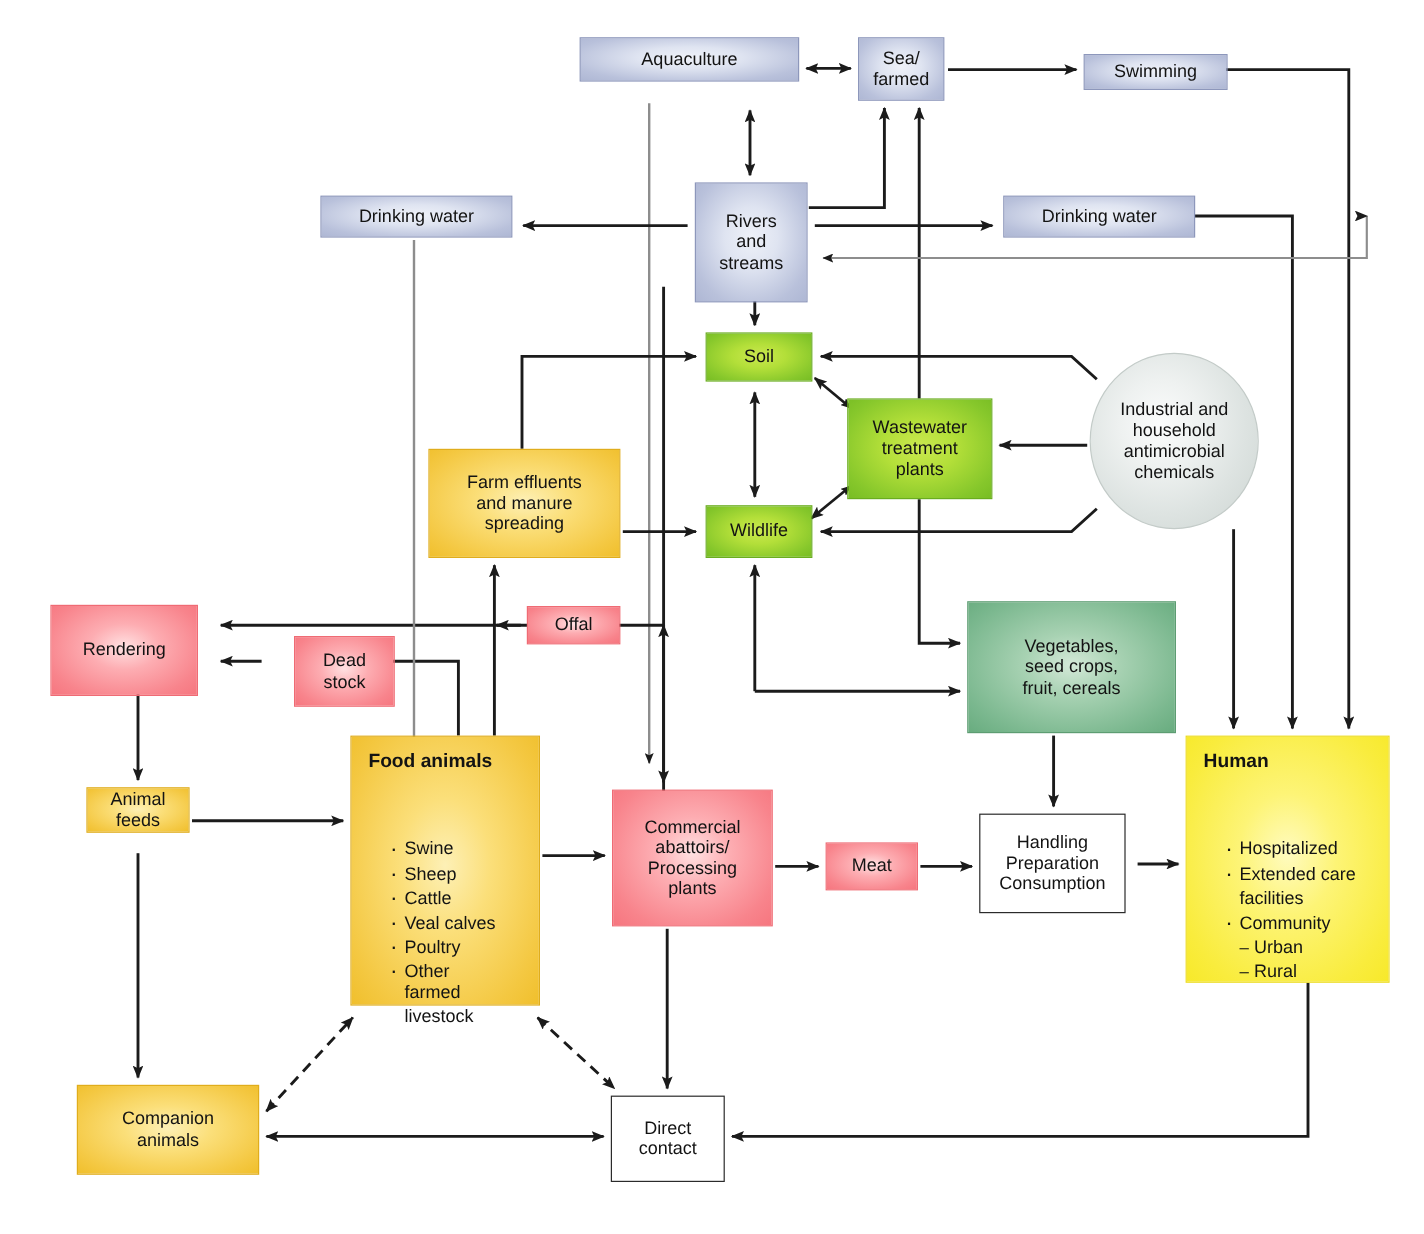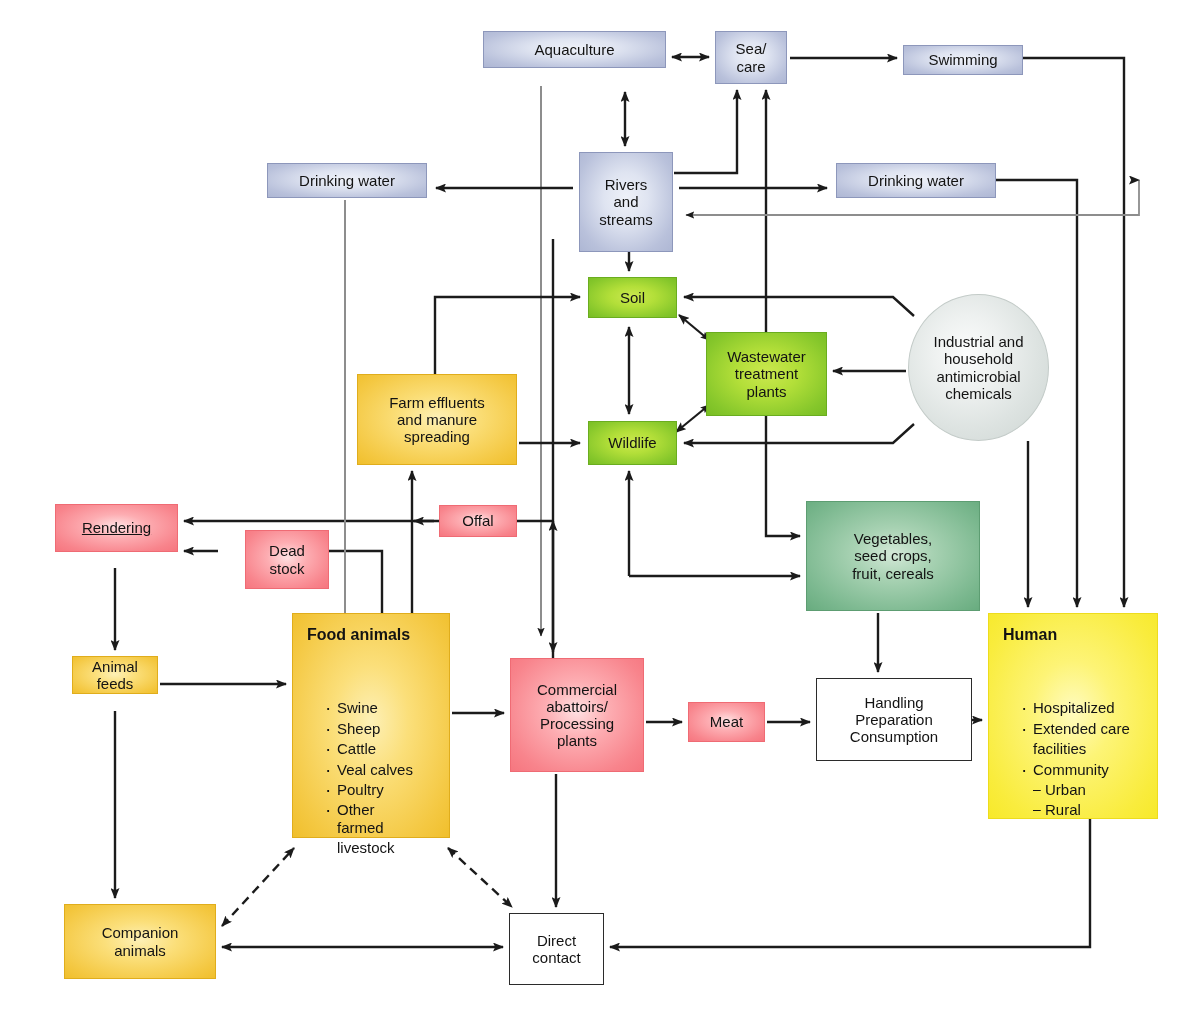--- a/index.html
+++ b/index.html
@@ -151,21 +151,21 @@
 
       <path d="M1139,180 L1139,180" stroke="none"></path>
     </g>
   </svg>
 
   <div class="node c-blue" style="left: 483px; top: 31px; width: 183px; height: 37px;">
       <span class="lbl">Aquaculture</span>
     </div>
   <div class="node c-blue" style="left: 715px; top: 31px; width: 72px; height: 53px;">
       <span class="lbl">Sea/
-care</span>
+farmed</span>
     </div>
   <div class="node c-blue" style="left: 903px; top: 45px; width: 120px; height: 30px;">
       <span class="lbl">Swimming</span>
     </div>
   <div class="node c-blue" style="left: 267px; top: 163px; width: 160px; height: 35px;">
       <span class="lbl">Drinking water</span>
     </div>
   <div class="node c-blue" style="left: 579px; top: 152px; width: 94px; height: 100px;">
       <span class="lbl">Rivers
 and
@@ -189,21 +189,21 @@
 chemicals</span>
     </div>
   <div class="node c-gold" style="left: 357px; top: 374px; width: 160px; height: 91px;">
       <span class="lbl">Farm effluents
 and manure
 spreading</span>
     </div>
   <div class="node c-lime" style="left: 588px; top: 421px; width: 89px; height: 44px;">
       <span class="lbl">Wildlife</span>
     </div>
-  <div class="node c-salmon" style="left: 55px; top: 504px; width: 123px; height: 48px; text-decoration: underline;">
+  <div class="node c-salmon" style="left: 42px; top: 504px; width: 123px; height: 76px;">
       <span class="lbl">Rendering</span>
     </div>
   <div class="node c-salmon" style="left: 222px; top: 530px; width: 84px; height: 59px; margin-left: 23px;">
       <span class="lbl">Dead
 stock</span>
     </div>
   <div class="node c-salmon" style="left: 439px; top: 505px; width: 78px; height: 32px;">
       <span class="lbl">Offal</span>
     </div>
   <div class="node c-sage" style="left: 806px; top: 501px; width: 174px; height: 110px;">
@@ -217,21 +217,21 @@
     </div>
   <div class="node c-salmon" style="left: 510px; top: 658px; width: 134px; height: 114px;">
       <span class="lbl">Commercial
 abattoirs/
 Processing
 plants</span>
     </div>
   <div class="node c-salmon" style="left: 688px; top: 702px; width: 77px; height: 40px;">
       <span class="lbl">Meat</span>
     </div>
-  <div class="node c-white" style="left: 816px; top: 678px; width: 156px; height: 83px;">
+  <div class="node c-white" style="left: 816px; top: 678px; width: 122px; height: 83px;">
       <span class="lbl">Handling
 Preparation
 Consumption</span>
     </div>
   <div class="node c-gold" style="left: 64px; top: 904px; width: 152px; height: 75px;">
       <span class="lbl">Companion
 animals</span>
     </div>
   <div class="node c-white" style="left: 509px; top: 913px; width: 95px; height: 72px;">
       <span class="lbl">Direct

